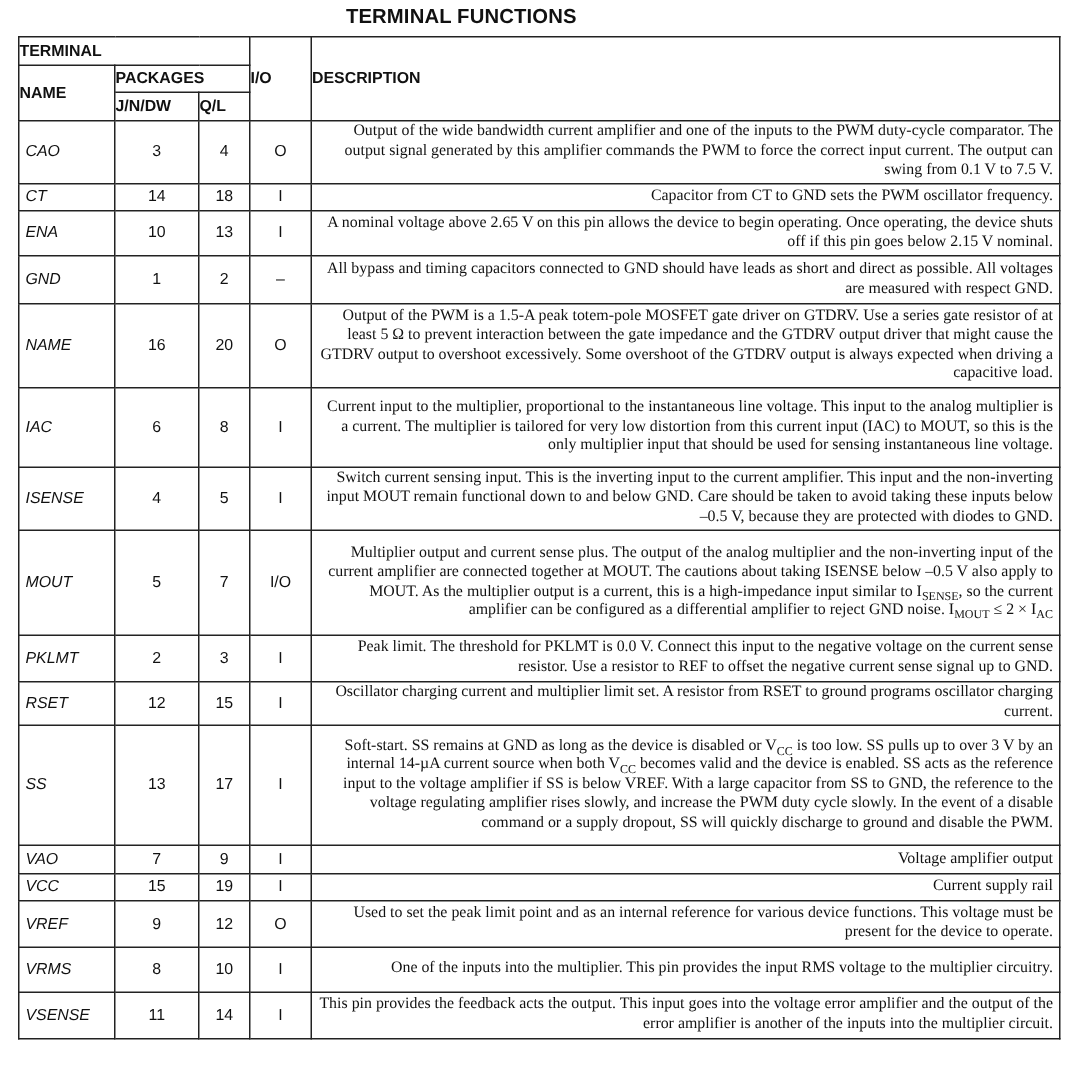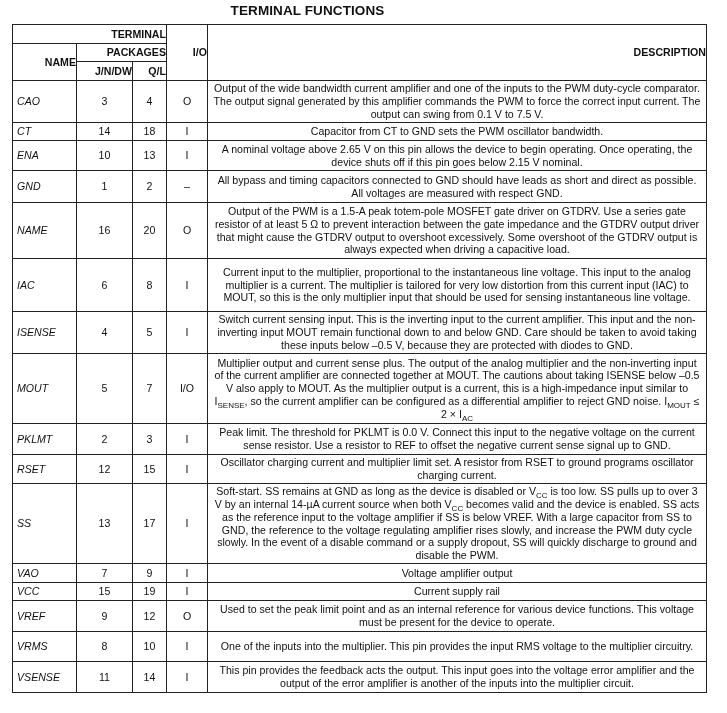--- a/index.html
+++ b/index.html
@@ -15,24 +15,24 @@
     position: absolute; left: 12px; top: 24px;
     border-collapse: collapse; table-layout: fixed;
     width: 694px;
   }
   td, th {
     border: 1px solid #222;
     font-size: 10.6px; line-height: 12.7px;
     padding: 0 3px;
     vertical-align: middle;
   }
-  th { font-weight: bold; text-align: right; padding: 0; }
+  th { font-weight: bold; text-align: left; padding: 0; }
   td.name { text-align: left; padding-left: 4px; font-style: italic; }
   td.num, td.io { text-align: center; }
-  td.desc { padding: 1px 4px 1px 4px; text-align: center; }
+  td.desc { padding: 1px 4px 1px 4px; text-align: right; font-family: Liberation Serif, serif; }
   sub { font-size: 8px; vertical-align: -3px; line-height: 0; }
 </style>
 </head>
 <body>
 
 <div class="title">TERMINAL FUNCTIONS</div>
 
 <table>
   <colgroup>
     <col style="width:64px">
@@ -62,21 +62,21 @@
     <td class="num">3</td>
     <td class="num">4</td>
     <td class="io">O</td>
     <td class="desc">Output of the wide bandwidth current amplifier and one of the inputs to the PWM duty-cycle comparator. The output signal generated by this amplifier commands the PWM to force the correct input current. The output can swing from 0.1 V to 7.5 V.</td>
   </tr>
       <tr style="height: 18px;">
     <td class="name">CT</td>
     <td class="num">14</td>
     <td class="num">18</td>
     <td class="io">I</td>
-    <td class="desc">Capacitor from CT to GND sets the PWM oscillator bandwidth.</td>
+    <td class="desc">Capacitor from CT to GND sets the PWM oscillator frequency.</td>
   </tr>
       <tr style="height: 30px; margin-top: 11px;">
     <td class="name">ENA</td>
     <td class="num">10</td>
     <td class="num">13</td>
     <td class="io">I</td>
     <td class="desc">A nominal voltage above 2.65 V on this pin allows the device to begin operating. Once operating, the device shuts off if this pin goes below 2.15 V nominal.</td>
   </tr>
       <tr style="height: 32px;">
     <td class="name">GND</td>

